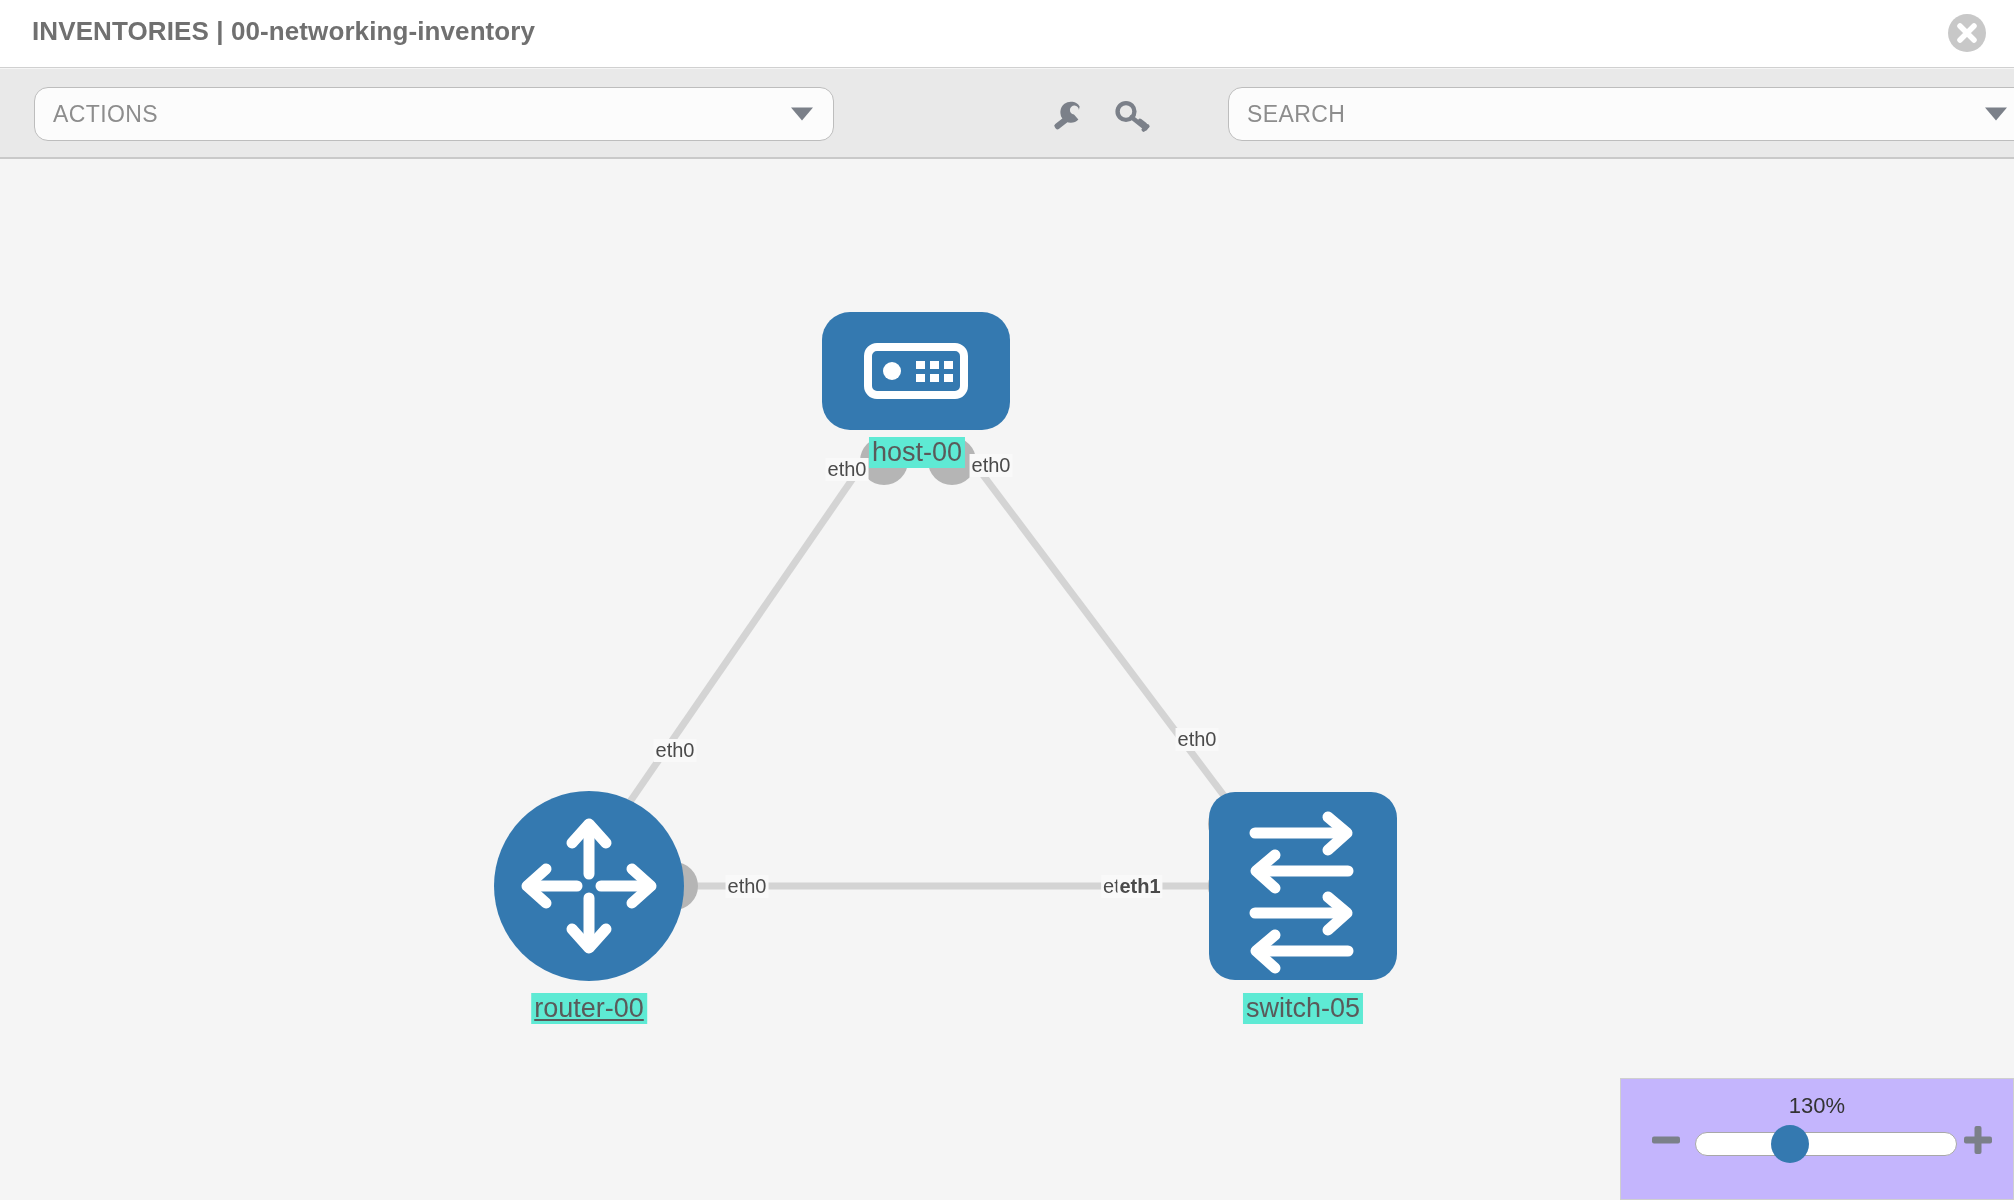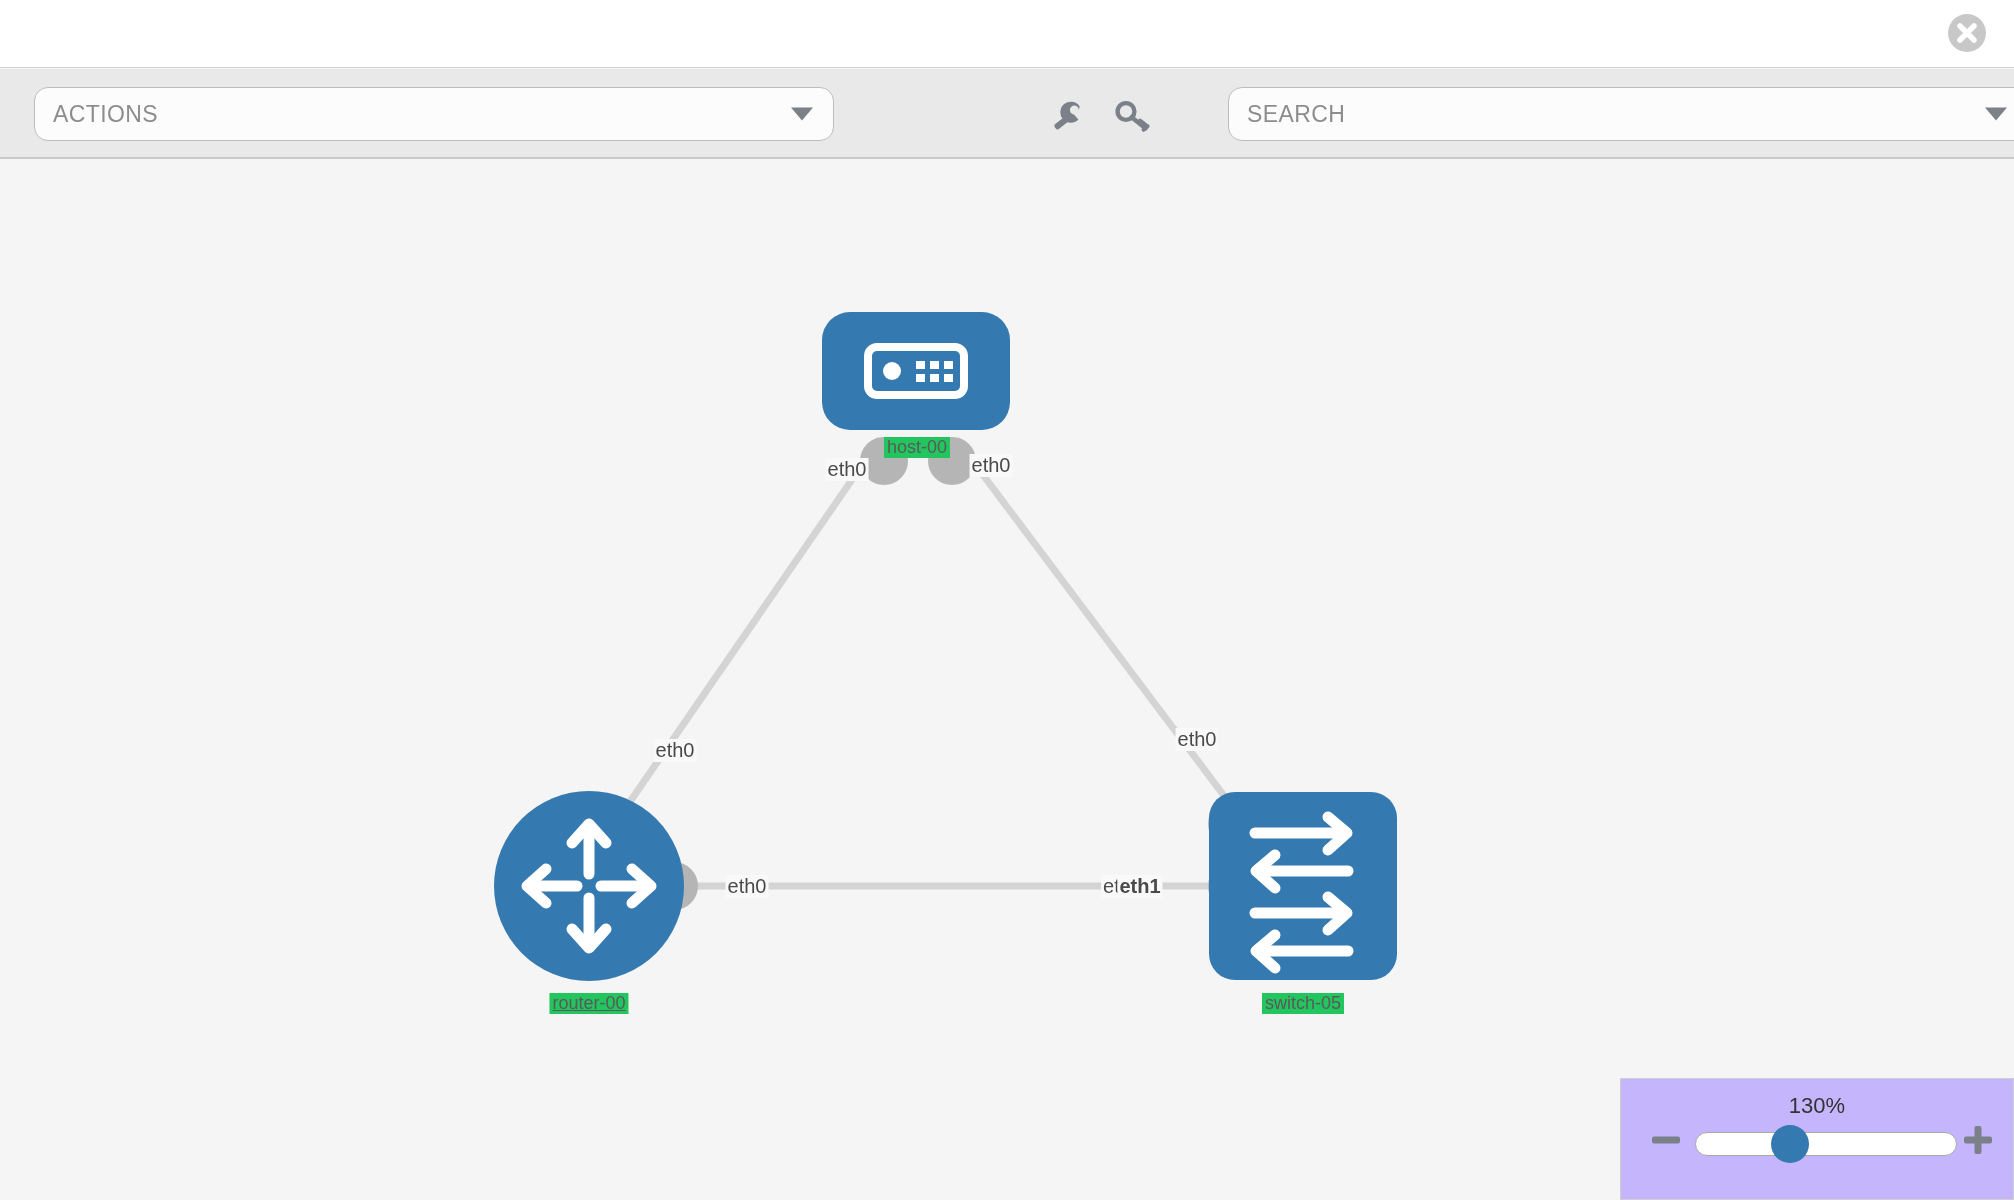--- a/index.html
+++ b/index.html
@@ -100,23 +100,23 @@
     overflow: hidden;
   }
   #topology-svg {
     position: absolute;
     left: 0; top: 0;
     width: 2014px; height: 1039px;
   }
 
   .node-label {
     position: absolute;
-    font-size: 18px;
+    font-size: 27px;
     color: #5a5a5a;
-    background: #22c55e;
+    background: #5eead4;
     white-space: nowrap;
     transform: translateX(-50%);
     padding: 0 3px;
   }
   .iface-label {
     position: absolute;
     font-size: 20px;
     color: #4a4a4a;
     background: #f9f9f9;
     white-space: nowrap;
@@ -164,20 +164,21 @@
     background: #3479b0;
     cursor: pointer;
   }
 </style>
 </head>
 <body>
 
 <div id="app">
 
   <div class="titlebar">
+    <div class="title-text">INVENTORIES | 00-networking-inventory</div>
     <div class="close-btn">
       <svg width="38" height="38" viewBox="0 0 38 38">
         <path d="M12 12 L26 26 M26 12 L12 26" stroke="#ffffff" stroke-width="5.5" stroke-linecap="round"></path>
       </svg>
     </div>
   </div>
 
   <div class="toolbar">
 
     <div class="select-box" id="actions-select">

